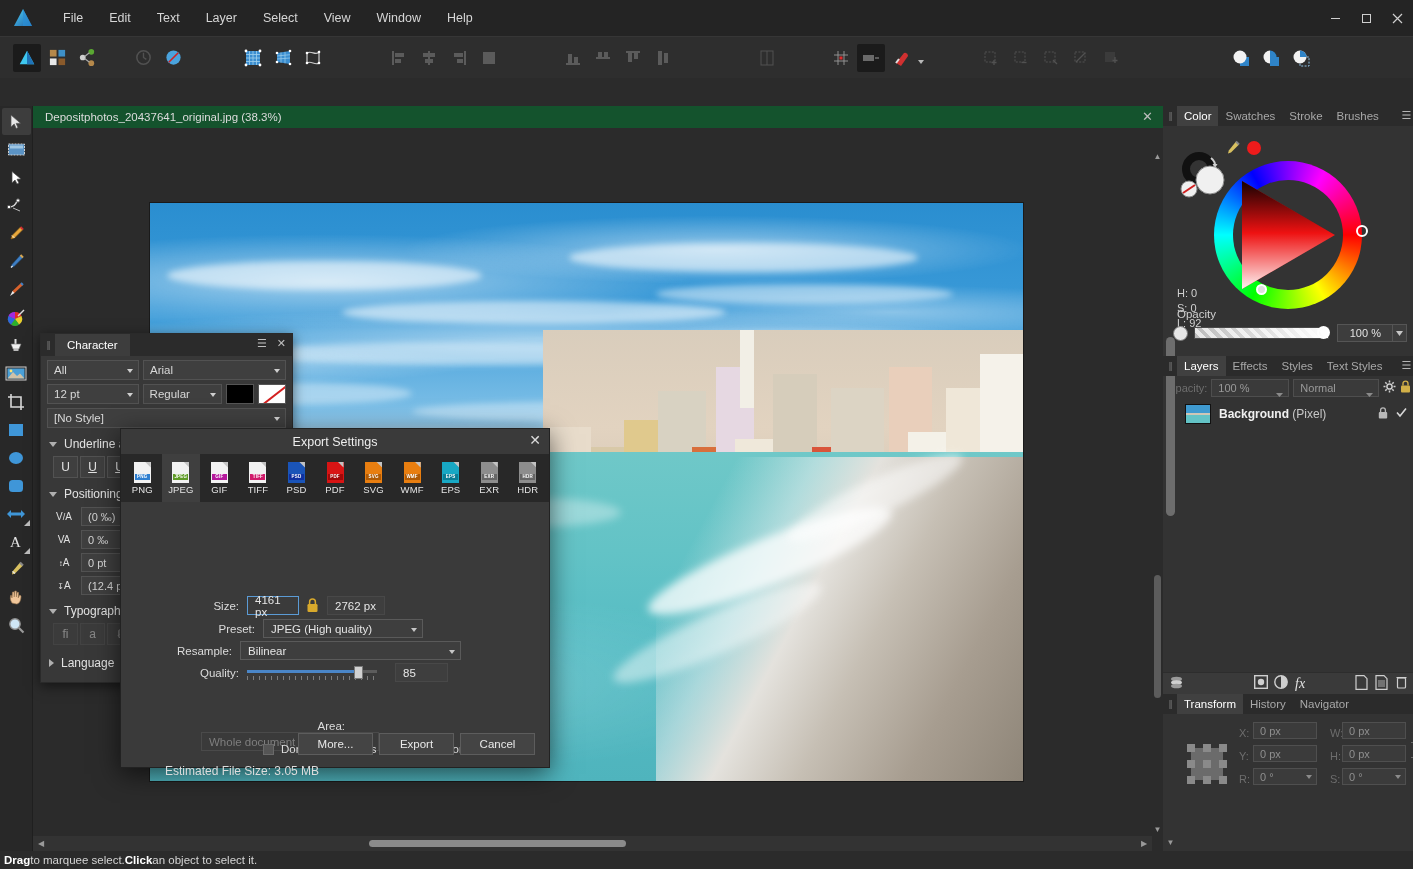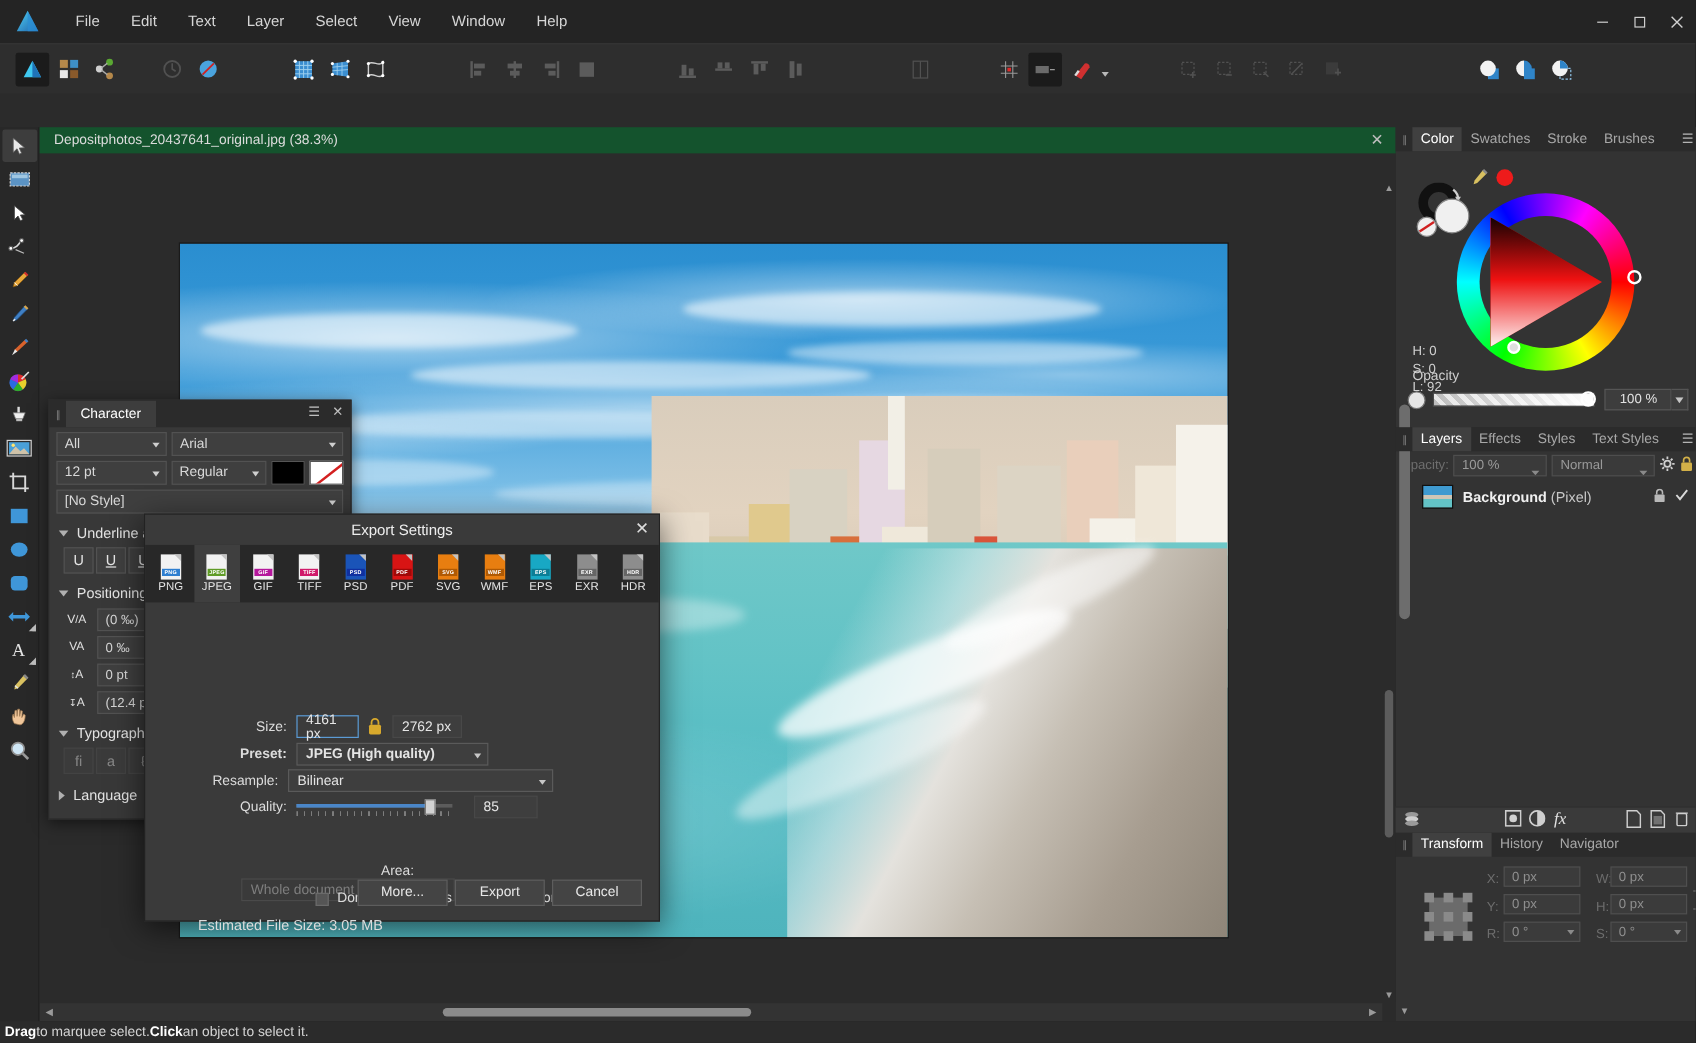--- a/index.html
+++ b/index.html
@@ -1169,21 +1169,21 @@
         <div class="dinput focus" style="width:52px;margin-left:8px">4161 px</div>
         <div class="lockicon" style="margin:0 7px">
           <svg width="13" height="15" viewBox="0 0 13 15">
               <rect x="1.5" y="6" width="10" height="8" rx="1.3" fill="#d8a92c"></rect>
               <path d="M3.6 6 V4 a2.9 2.9 0 0 1 5.8 0 V6" fill="none" stroke="#d8a92c" stroke-width="1.5"></path>
             </svg>
         </div>
         <div class="dinput flat" style="width:58px">2762 px</div>
       </div>
 
-      <div class="drow" style="left:0;top:117px;width:310px;font-weight:bold;">
+      <div class="drow" style="left:16px;top:117px;width:310px;">
         <div class="dlabel" style="width:118px">Preset:</div>
         <div class="dselect" style="width:160px;margin-left:8px">
           <span>JPEG (High quality)</span>
           <span class="cv"></span>
         </div>
       </div>
 
       <div class="drow" style="left:0;top:139px;width:340px;">
         <div class="dlabel" style="width:118px">Resample:</div>
         <div class="dselect" style="width:234px;margin-left:8px">

